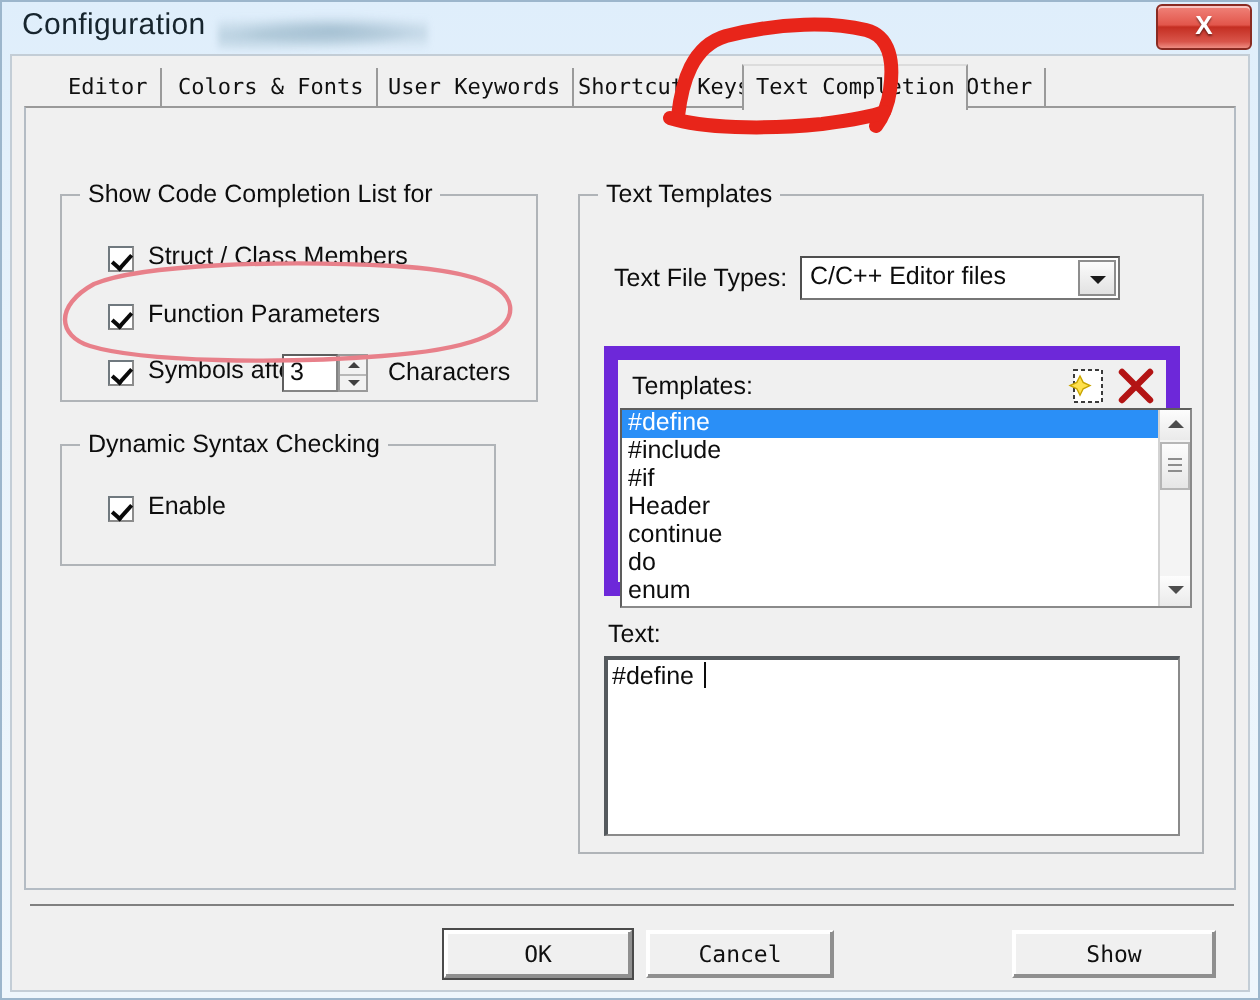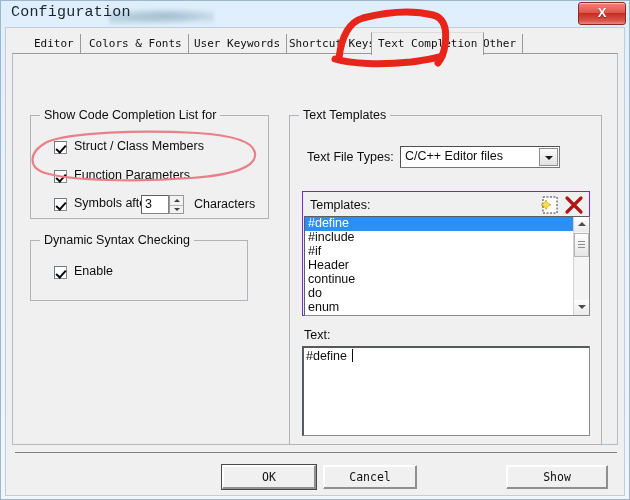--- a/index.html
+++ b/index.html
@@ -40,21 +40,20 @@
     filter: blur(1.6px);
     pointer-events: none;
   }
   #window-title {
     position: absolute;
     left: 10px; top: 3px;
     font-size: 15px;
     color: #17252e;
     letter-spacing: .2px;
     white-space: nowrap;
-    font-family: Liberation Mono, monospace;
   }
   #close-button {
     position: absolute;
     right: 5px; top: 1px;
     width: 46px; height: 21px;
     border-radius: 3px;
     border: 1px solid #8a2b22;
     background: linear-gradient(to bottom, #f0837a 0%, #e2564b 45%, #c42e22 50%, #d9554a 85%, #ef8c82 100%);
     box-shadow: inset 0 1px 0 rgba(255,255,255,.55);
     color: #ffffff;
@@ -114,21 +113,20 @@
     border-top: 1px solid #9a9a9a;
     background: #f0f0f0;
     box-sizing: border-box;
   }
 
   
   .groupbox {
     position: absolute;
     border: 1px solid #b0b4b8;
     box-sizing: border-box;
-    margin-top: 18px;
   }
   .groupbox > .gb-title {
     position: absolute;
     top: -8px; left: 9px;
     background: #f0f0f0;
     padding: 0 4px;
     font-size: 12.5px;
     color: #0d0d0d;
     white-space: nowrap;
   }
@@ -242,21 +240,21 @@
     left: 5px; top: 7px;
     width: 0; height: 0;
     border-left: 4px solid transparent;
     border-right: 4px solid transparent;
     border-top: 4px solid #1a1a1a;
   }
 
   
   #templates-frame {
     position: absolute;
-    border: 1px solid #6d28d9;
+    border: 7px solid #6d28d9;
     background: #f0f0f0;
     box-sizing: border-box;
   }
   #templates-label {
     position: absolute;
     left: 7px; top: 6px;
     font-size: 12.5px;
     color: #0d0d0d;
   }
   .tool-icon {

